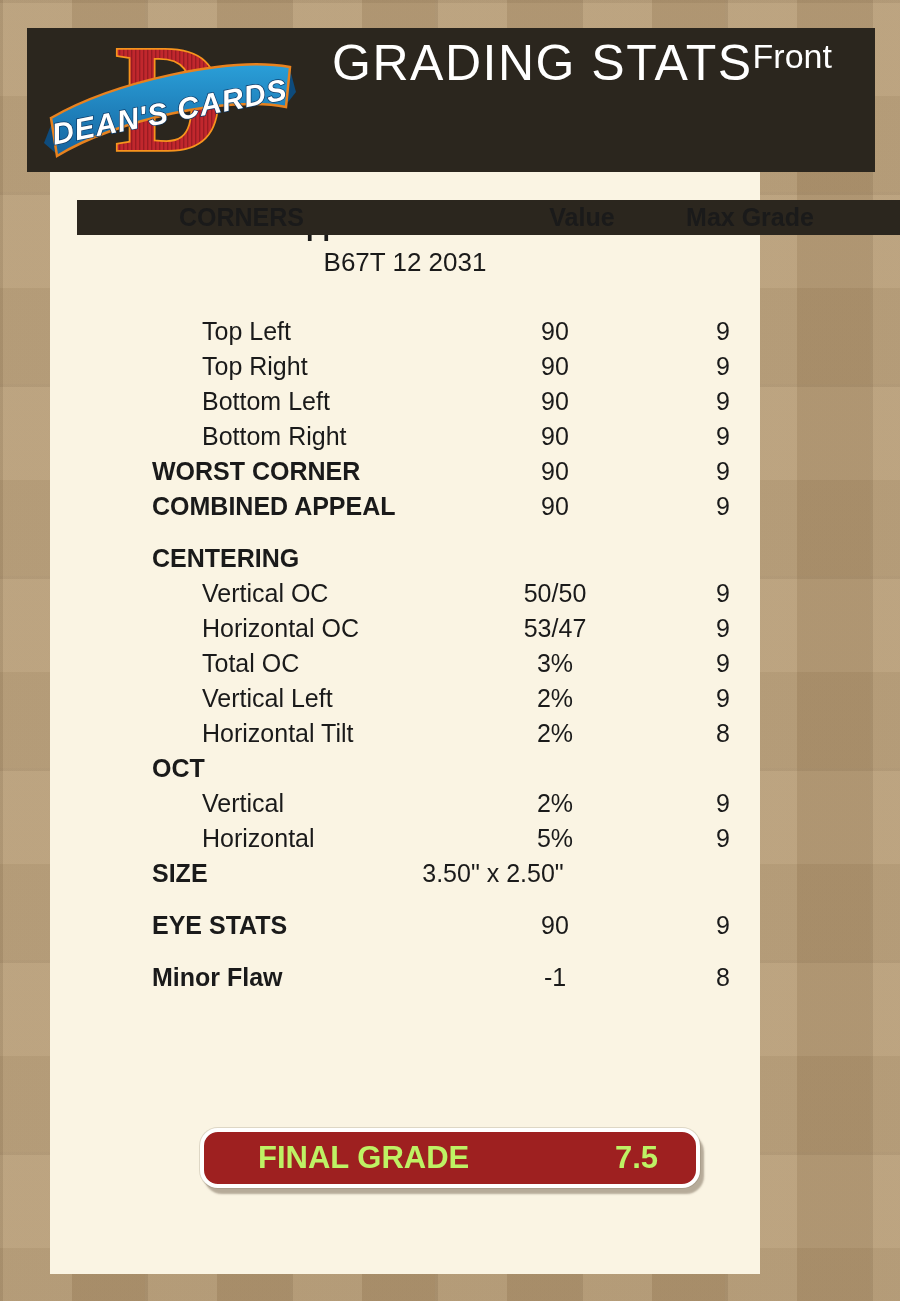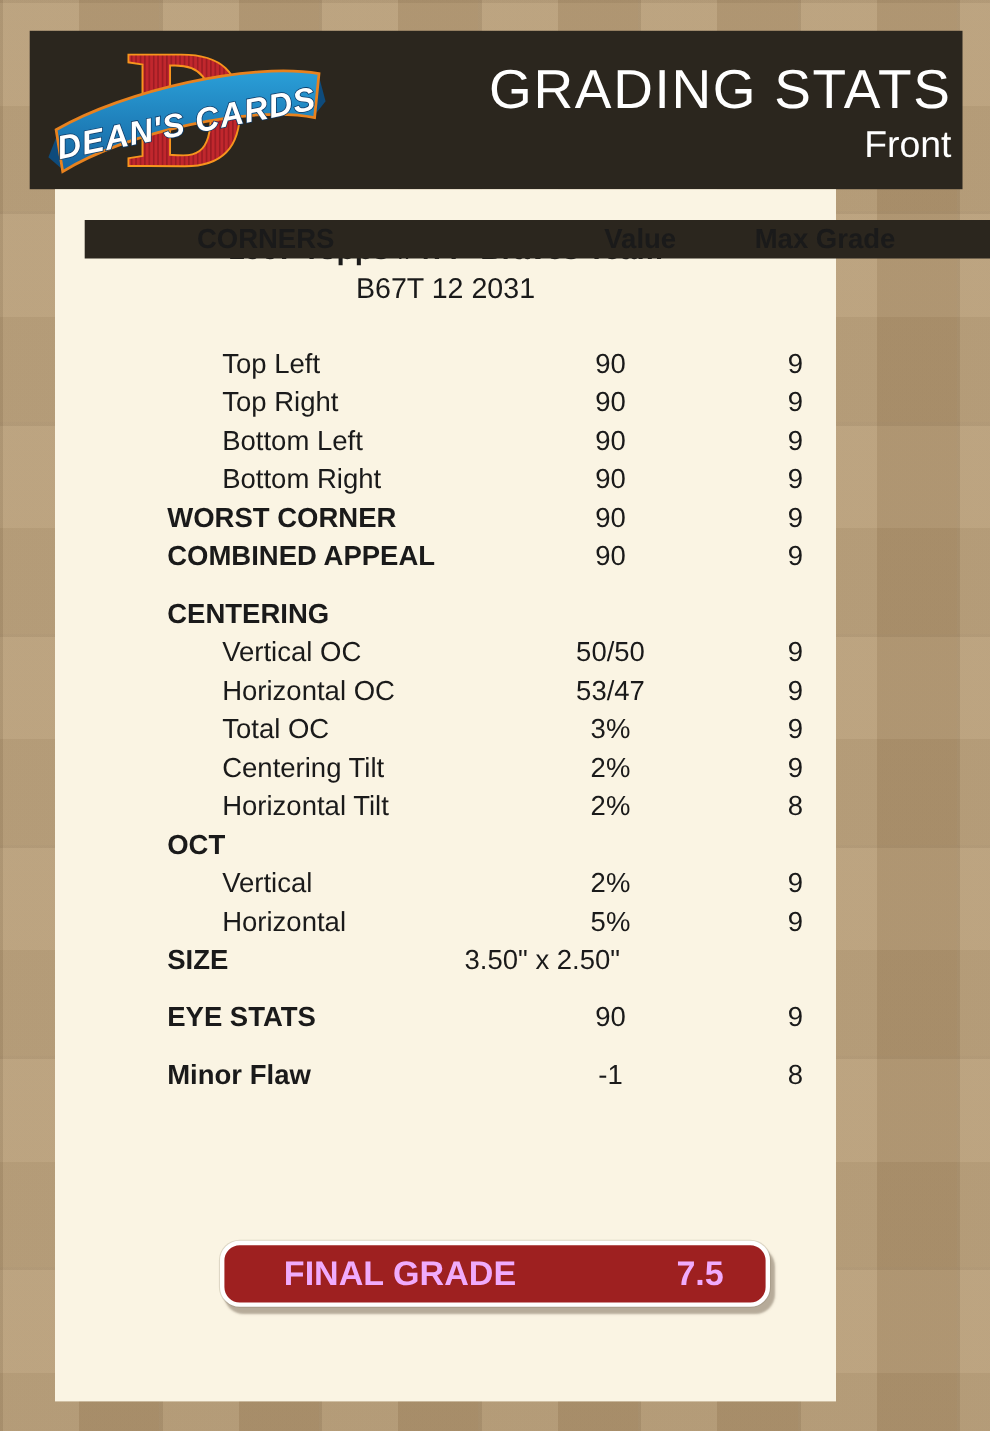--- a/index.html
+++ b/index.html
@@ -10,21 +10,21 @@
       repeating-linear-gradient(90deg, rgba(70,48,24,0.12) 0 3px, rgba(0,0,0,0) 3px 145px),
       repeating-linear-gradient(180deg, rgba(70,48,24,0.09) 0 3px, rgba(0,0,0,0) 3px 192px),
       repeating-linear-gradient(90deg, rgba(255,240,214,0.09) 0 72px, rgba(86,60,32,0.07) 72px 145px),
       repeating-linear-gradient(180deg, rgba(255,240,214,0.05) 0 96px, rgba(86,60,32,0.05) 96px 192px);
   }
 
   
   .header{position:absolute;left:27px;top:28px;width:848px;height:144px;background:#2b261e;}
   .logo{position:absolute;left:16px;top:4px;width:254px;height:136px;}
   .header-text{position:absolute;left:272px;right:10px;top:0;height:100%;
-    display:flex;flex-direction:column;justify-content:center;align-items:flex-end;
+    display:flex;flex-direction:row;justify-content:center;align-items:flex-start;
     color:#ffffff;padding-top:6px;box-sizing:border-box;}
   .header-title{font-size:50px;letter-spacing:1.5px;line-height:58px;}
   .header-sub{font-size:34px;line-height:44px;}
 
   
   .card{position:absolute;left:50px;top:172px;width:710px;height:1102px;background:#faf4e3;color:#1a1a1a;}
   .card-title{margin-top:38px;text-align:center;font-weight:700;font-size:27px;line-height:32px;white-space:pre;}
   .card-sub{margin-top:4px;text-align:center;font-size:26px;line-height:32px;}
 
   
@@ -37,21 +37,21 @@
   .row.item .label{padding-left:50px;}
   .cell{text-align:center;white-space:nowrap;}
   .gap-before{margin-top:17px;}
   .cell.value.wide{transform:translateX(-62px);}
 
   
   .final-grade{position:absolute;left:150px;top:956px;width:500px;height:60px;box-sizing:border-box;
     background:#9e2020;border:4px solid #ffffff;border-radius:18px;
     box-shadow:4px 6px 2px rgba(125,112,92,0.55), 0 0 0 1px rgba(170,160,140,0.35);
     display:flex;align-items:center;justify-content:space-between;
-    padding:0 38px 0 54px;color:#f0abfc;font-weight:700;font-size:31px;cursor:pointer;}
+    padding:0 38px 0 54px;color:#bef264;font-weight:700;font-size:31px;cursor:pointer;}
 </style>
 </head>
 <body>
 
 <div class="stage">
 
   <div class="header">
 
     <svg class="logo" viewBox="0 0 254 136" aria-hidden="true">
       <defs>
@@ -131,21 +131,21 @@
     <div class="label">Horizontal OC</div>
     <div class="cell value">53/47</div>
     <div class="cell max">9</div>
   </div>
         <div class="row item">
     <div class="label">Total OC</div>
     <div class="cell value">3%</div>
     <div class="cell max">9</div>
   </div>
         <div class="row item">
-    <div class="label">Centering Tilt</div>
+    <div class="label">Vertical Left</div>
     <div class="cell value">2%</div>
     <div class="cell max">9</div>
   </div>
         <div class="row item">
     <div class="label">Horizontal Tilt</div>
     <div class="cell value">2%</div>
     <div class="cell max">8</div>
   </div>
         <div class="row section">
     <div class="label">OCT</div>

